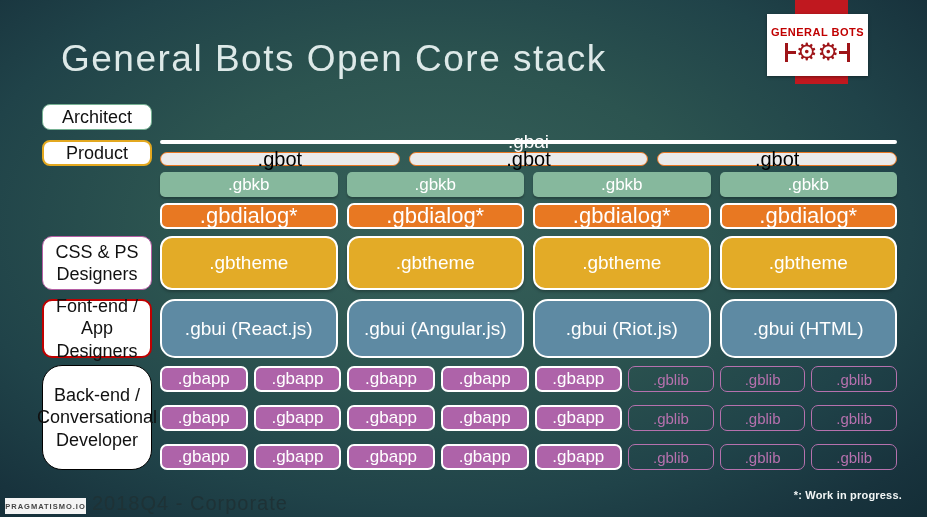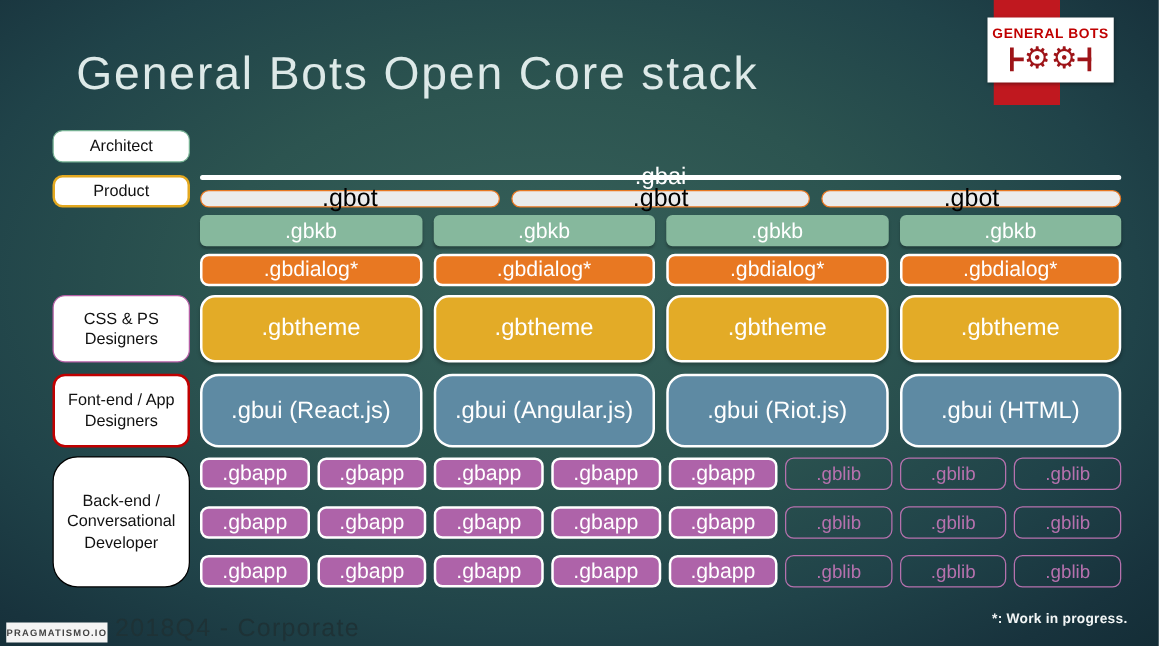--- a/index.html
+++ b/index.html
@@ -15,38 +15,38 @@
   }
 
   .title {
     position:absolute; left:61px; top:38px;
     font-size:37px; letter-spacing:1.5px; color:#dde9e8; font-weight:400;
   }
 
   
   .logo-ribbon { position:absolute; left:795px; top:0; width:53px; height:84px;
     background:var(--ribbon,#c0181f); }
-  .logo-card { position:absolute; left:767px; top:14px; width:101px; height:52px;
+  .logo-card { position:absolute; left:767px; top:14px; width:101px; height:62px;
     background:#fff; box-shadow:0 1px 3px rgba(0,0,0,.4);
-    display:flex; flex-direction:column; align-items:center; justify-content:center; gap:2px;margin-left:23px; }
+    display:flex; flex-direction:column; align-items:center; justify-content:center; gap:2px; }
   .logo-brand { color:#c00000; font-weight:bold; font-size:11px; letter-spacing:.5px; }
   .gears { display:flex; align-items:center; color:var(--logo_red,#9e1418); }
   .gear-glyph { font-size:24px; line-height:24px; color:var(--logo_red,#9e1418); }
   .tick { position:relative; width:11px; height:3px; background:var(--logo_red,#9e1418); }
   .tick::before { content:""; position:absolute; top:-8px; width:3px; height:19px;
     background:var(--logo_red,#9e1418); }
   .tick.left::before { left:0; }
   .tick.right::before { right:0; }
 
   
   .role {
     position:absolute; left:42px; width:110px;
     background:#fff; border-radius:8px;
     display:flex; align-items:center; justify-content:center; text-align:center;
-    font-size:13px; color:#111; line-height:1.25; padding:2px 6px;
+    font-size:18px; color:#111; line-height:1.25; padding:2px 6px;
   }
   .role-architect { top:104px; height:26px; border:1.5px solid var(--role_architect,#76b193); }
   .role-product   { top:140px; height:26px; border:2px solid var(--role_product,#e3a81f); }
   .role-end-user  { top:170px; height:59px; border:1.5px solid #fff; border-radius:10px; }
   .role-css-ps    { top:236px; height:54px; border:1.5px solid var(--role_cssps,#b55fa5); border-radius:10px; }
   .role-front-end { top:299px; height:59px; border:2px solid var(--role_frontend,#c00000); border-radius:10px; }
   .role-back-end  { top:365px; height:105px; border:1.5px solid #000; border-radius:20px; }
 
   
   .row { position:absolute; left:160px; width:737px; display:flex; }
@@ -61,21 +61,21 @@
   .row-gbot { top:140px; height:14px; gap:9px;margin-top:12px; }
   .box-gbot { background:var(--gbot_bg,#ebebeb); border:1.5px solid var(--gbot_border,#e87722);
     border-radius:7px; color:#000; font-size:20px; }
 
   .row-gbkb { top:172px; height:25px; gap:9px; }
   .box-gbkb { background:var(--gbkb_bg,#86b89d); border-radius:5px; font-size:17px;
     box-shadow:0 2px 2px rgba(0,0,0,.25); }
 
   .row-gbdialog { top:203px; height:26px; gap:9px; }
   .box-gbdialog { background:var(--gbdialog_bg,#e87822); border:2px solid #fff;
-    border-radius:7px; font-size:17px; }
+    border-radius:7px; font-size:22px; }
 
   .row-gbtheme { top:236px; height:54px; gap:9px; }
   .box-gbtheme { background:var(--gbtheme_bg,#e3ab27); border:2px solid #fff;
     border-radius:12px; font-size:19px; box-shadow:0 2px 3px rgba(0,0,0,.25); }
 
   .row-gbui { top:299px; height:59px; gap:9px; }
   .box-gbui { background:var(--gbui_bg,#5e8aa3); border:2.5px solid #fff;
     border-radius:15px; font-size:19px; }
 
   .row-apps { height:26px; gap:6px; }

